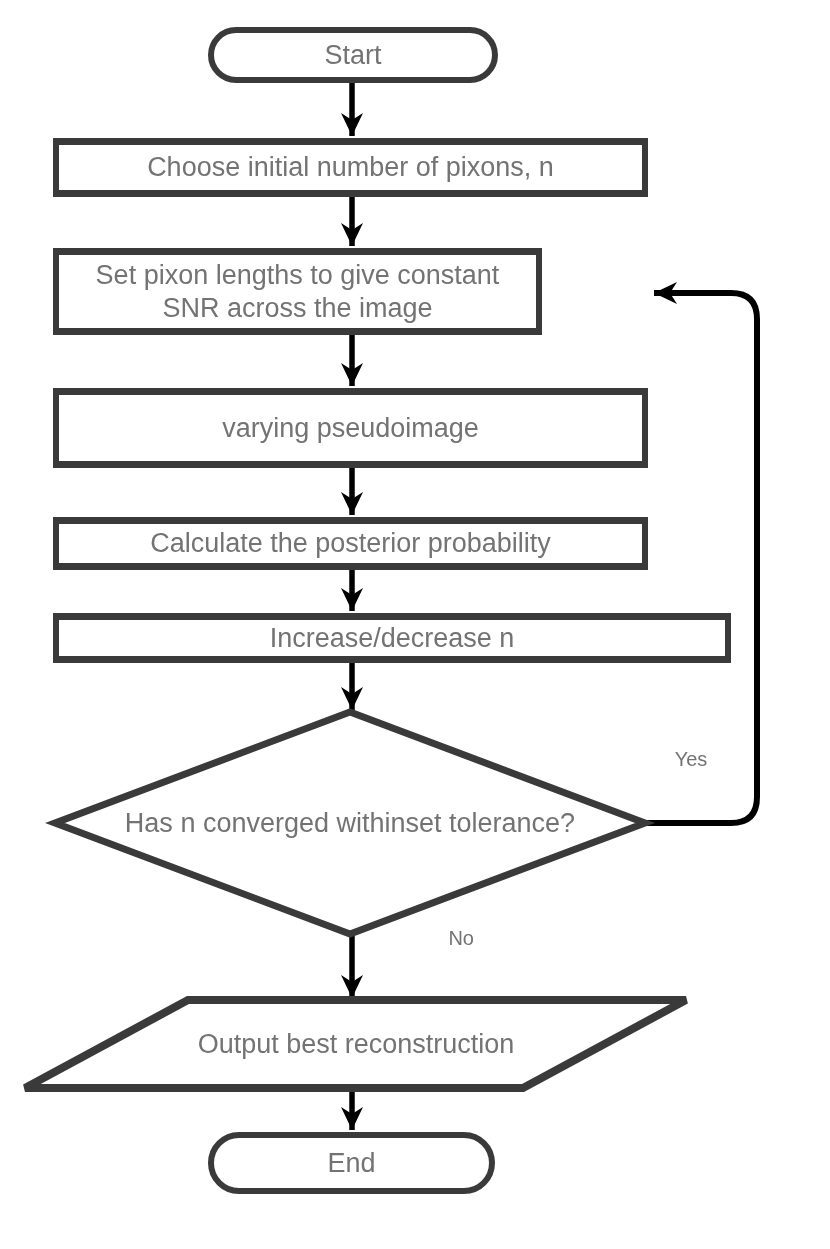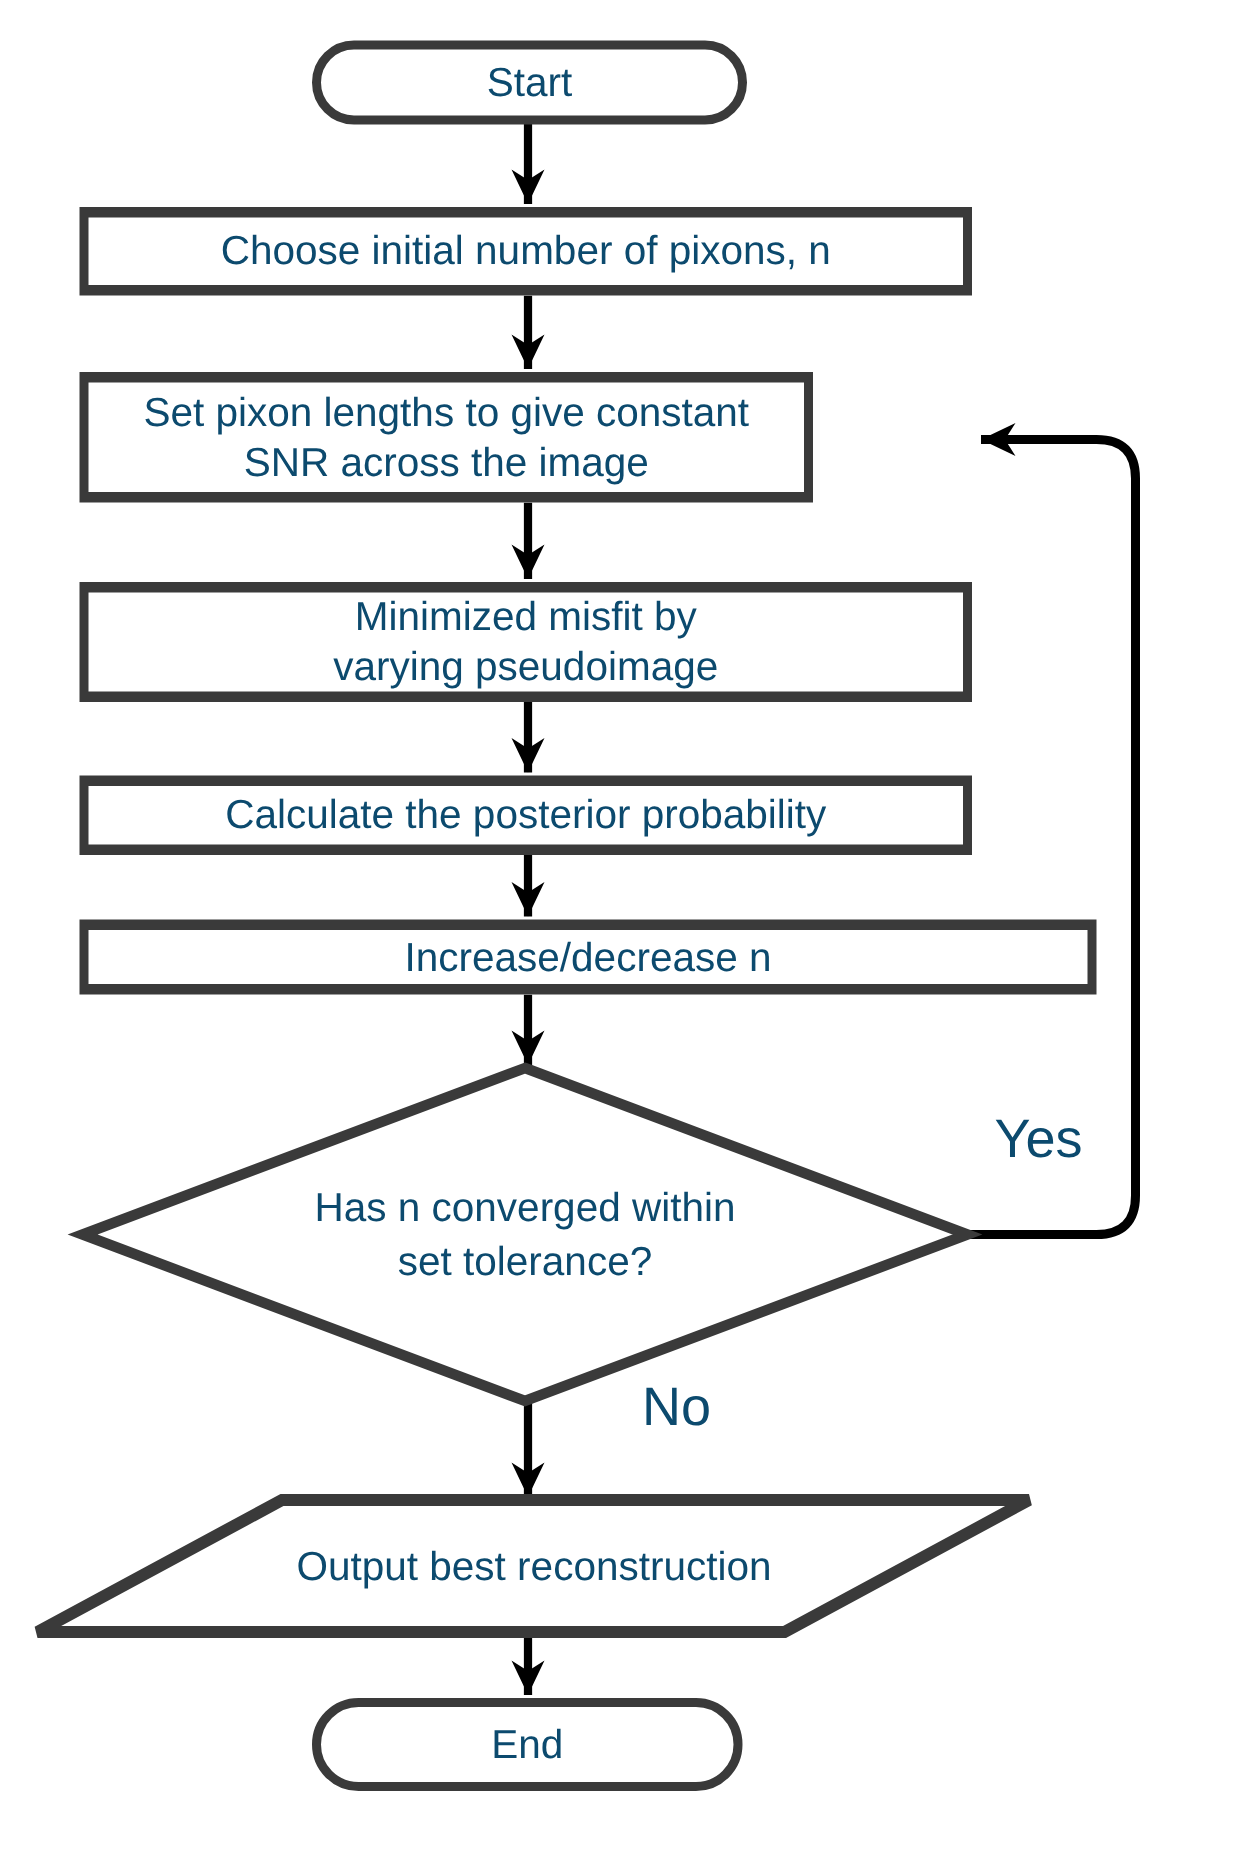--- a/index.html
+++ b/index.html
@@ -6,21 +6,21 @@
     margin: 0;
     padding: 0;
     background: #ffffff;
   }
   .canvas {
     position: relative;
     width: 830px;
     height: 1249px;
     background: #ffffff;
     font-family: "Liberation Sans", sans-serif;
-    color: #0c4a6e;
+    color: #737373;
     overflow: hidden;
   }
   svg.connector-layer {
     position: absolute;
     left: 0; top: 0;
     z-index: 1;
   }
   .node {
     position: absolute;
     z-index: 2;
@@ -41,32 +41,32 @@
   }
   .process {
     border: 7px solid #3a3a3a;
     border-left-width: 6px;
     border-right-width: 6px;
   }
   .overlay-label {
     position: absolute;
     z-index: 3;
     display: flex;
-    flex-direction: column;
+    flex-direction: row;
     align-items: center;
     justify-content: center;
     text-align: center;
     font-size: 27px;
     line-height: 36px;
     background: transparent;
   }
   .edge-label {
     position: absolute;
     z-index: 3;
-    font-size: 36px;
+    font-size: 20px;
     line-height: 30px;
     background: transparent;
     white-space: nowrap;
   }
 </style>
 </head>
 <body>
 
 <div class="canvas">
 
@@ -102,21 +102,20 @@
   <div class="node process" style="left:53px; top:138px; width:595px; height:59px;">
     <span>Choose initial number of pixons, n</span>
   </div>
 
   <div class="node process" style="left:53px; top:248px; width:489px; height:87px;">
     <span>Set pixon lengths to give constant</span>
     <span>SNR across the image</span>
   </div>
 
   <div class="node process" style="left:53px; top:388px; width:595px; height:80px;">
-    <span>Minimized misfit by</span>
     <span>varying pseudoimage</span>
   </div>
 
   <div class="node process" style="left:53px; top:517px; width:595px; height:53px;">
     <span>Calculate the posterior probability</span>
   </div>
 
   <div class="node process" style="left:53px; top:613px; width:678px; height:50px;">
     <span>Increase/decrease n</span>
   </div>

